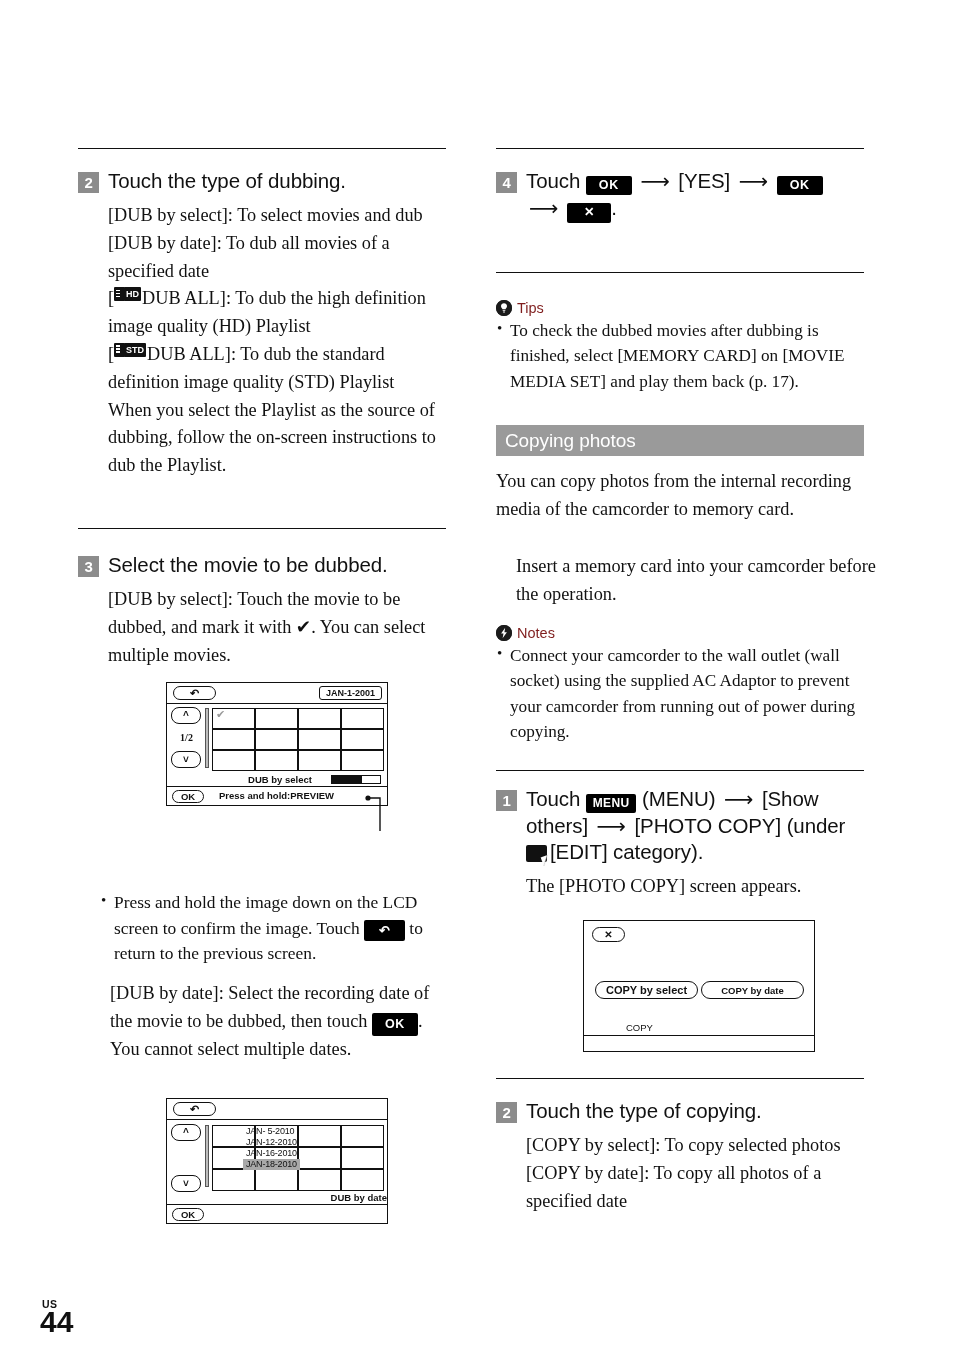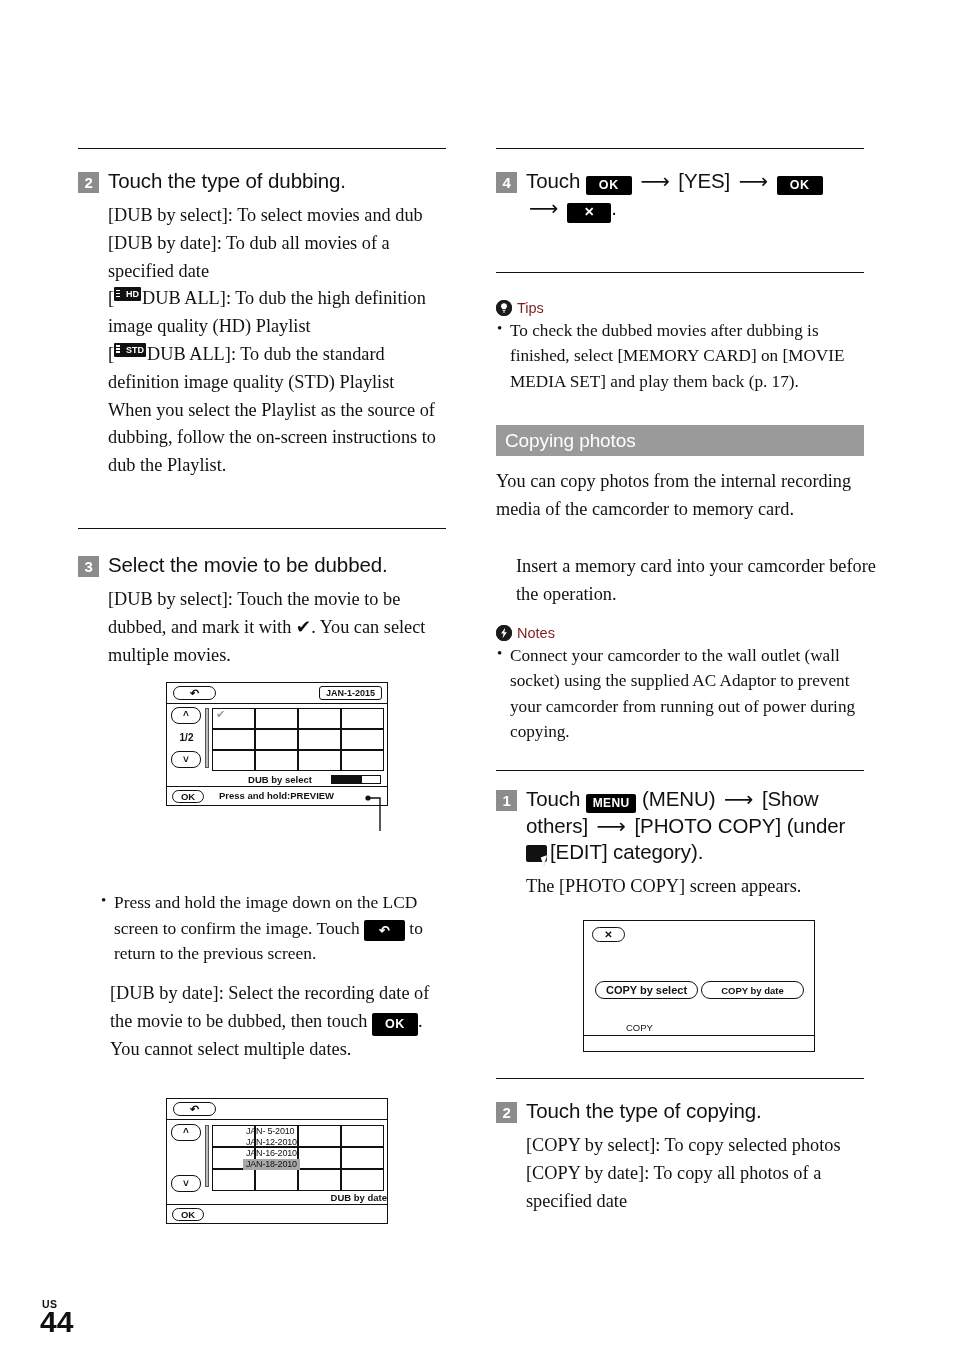--- a/index.html
+++ b/index.html
@@ -168,26 +168,26 @@
       <div class="step-num">3</div>
       <div class="step-head-text">Select the movie to be dubbed.</div>
     </div>
     <div class="step-body">[DUB by select]: Touch the movie to be dubbed, and mark it with ✔. You can select multiple movies.</div>
   </div>
 
   <div class="lcd" style="left:166px;top:682px;width:222px;height:124px;">
 
     <div style="position:absolute;left:0;top:0;width:100%;height:21px;border-bottom:1.5px solid #111;box-sizing:border-box;">
       <div class="btn-r" style="position:absolute;left:6px;top:3px;width:43px;height:14px;font-size:11px;">↶</div>
-      <div class="btn-r" style="position:absolute;right:5px;top:3px;width:63px;height:14px;font-size:9px;border-radius:3px;">JAN-1-2015</div>
+      <div class="btn-r" style="position:absolute;right:5px;top:3px;width:63px;height:14px;font-size:9px;border-radius:3px;">JAN-1-2001</div>
     </div>
 
     <div style="position:absolute;left:4px;top:24px;width:31px;">
       <div class="btn-r" style="width:30px;height:17px;font-size:10px;">^</div>
-      <div style="text-align:center;font-family:Liberation Sans, sans-serif;font-weight:700;font-size:10px;margin:8px 0 8px 0;">1/2</div>
+      <div style="text-align:center;font-family:Liberation Serif, serif;font-weight:700;font-size:10px;margin:8px 0 8px 0;">1/2</div>
       <div class="btn-r" style="width:30px;height:17px;font-size:10px;">˅</div>
     </div>
 
     <div style="position:absolute;left:38px;top:25px;width:4px;height:60px;background:#bdbdbd;border:1px solid #555;box-sizing:border-box;"></div>
 
     <div style="position:absolute;left:45px;top:25px;width:172px;">
       <div class="lcd-row">
         <div class="thumb" style="width:43px;height:21px;position:relative;">
           <span style="position:absolute;left:3px;top:-1px;font-size:11px;color:#9a9a9a;font-family:'DejaVu Sans',sans-serif;">✔</span>
         </div>

